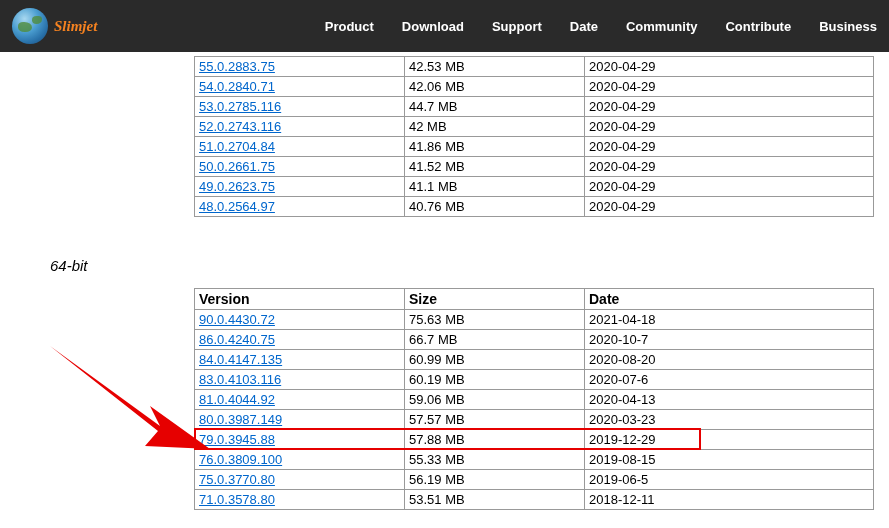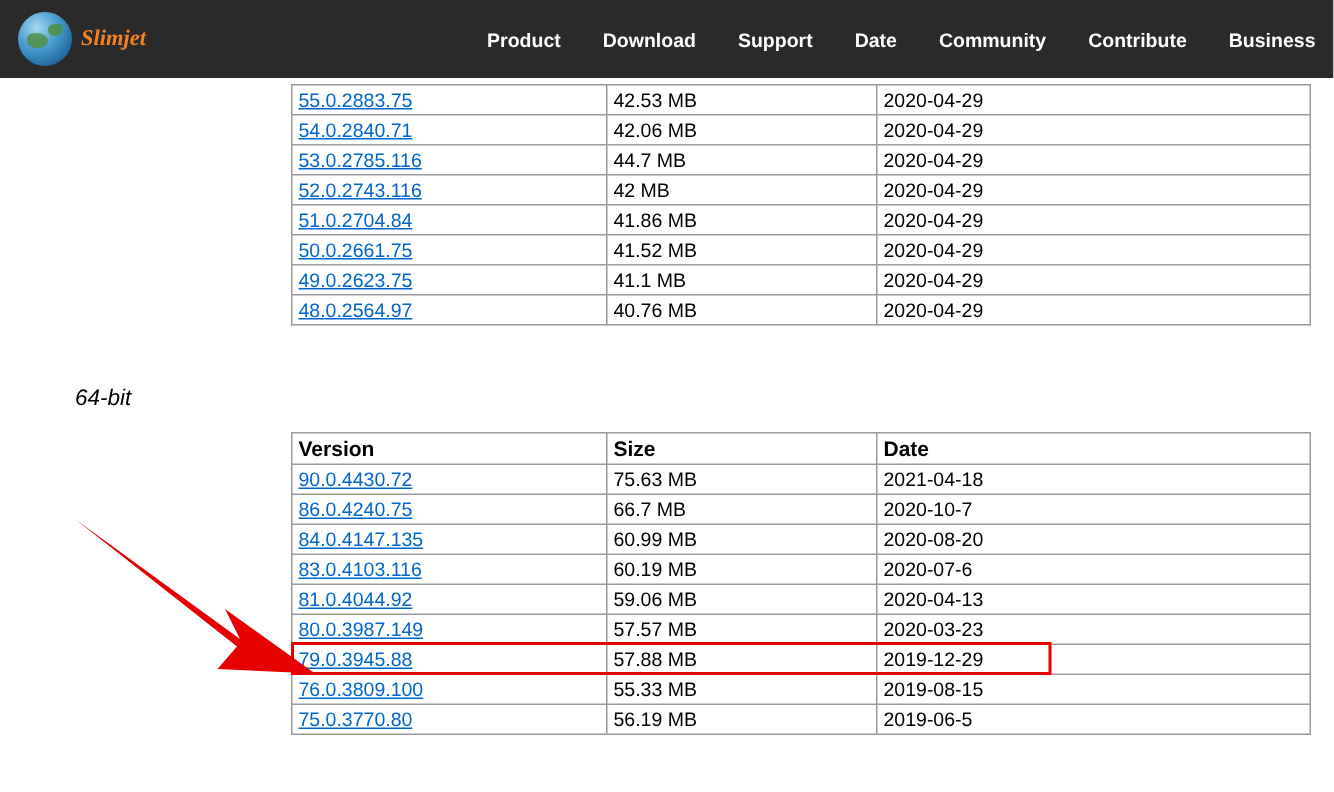--- a/index.html
+++ b/index.html
@@ -140,20 +140,25 @@
         <tr>
           <td><a href="#">76.0.3809.100</a></td>
           <td>55.33 MB</td>
           <td>2019-08-15</td>
         </tr>
         <tr>
           <td><a href="#">75.0.3770.80</a></td>
           <td>56.19 MB</td>
           <td>2019-06-5</td>
         </tr>
+        <tr>
+          <td><a href="#">71.0.3578.80</a></td>
+          <td>53.51 MB</td>
+          <td>2018-12-11</td>
+        </tr>
       </tbody>
   </table>
 
   <div class="highlight-box" id="hl-box" style="left: 193.5px; top: 371.5px; width: 507px; height: 22px;"></div>
   <svg class="arrow" id="arrow-svg" width="180" height="140" style="left:40px; top:275px;">
     <defs>
       <filter id="sh">
           <feDropShadow dx="0" dy="0" stdDeviation="0" flood-opacity="0"></feDropShadow>
         </filter>
     </defs>

